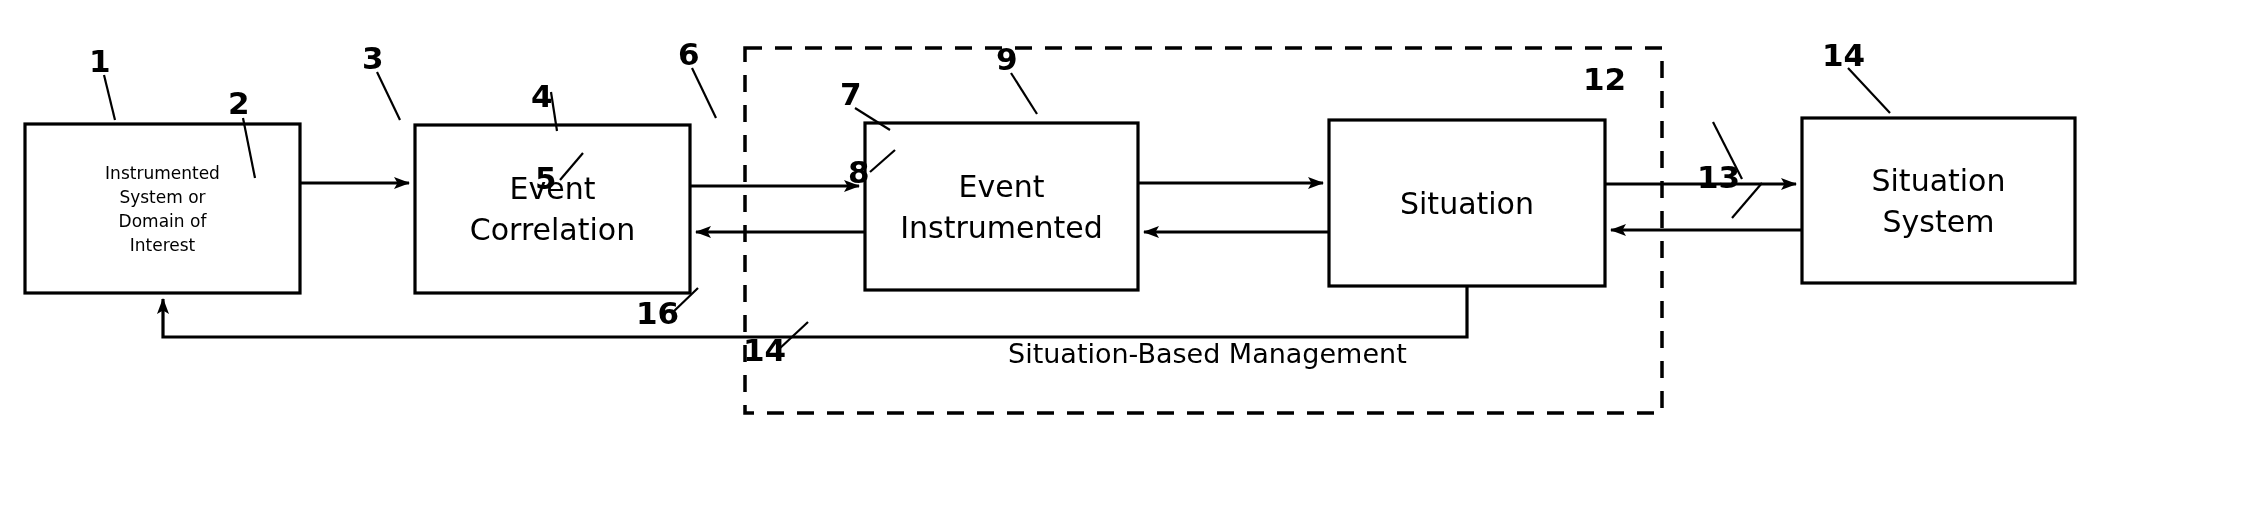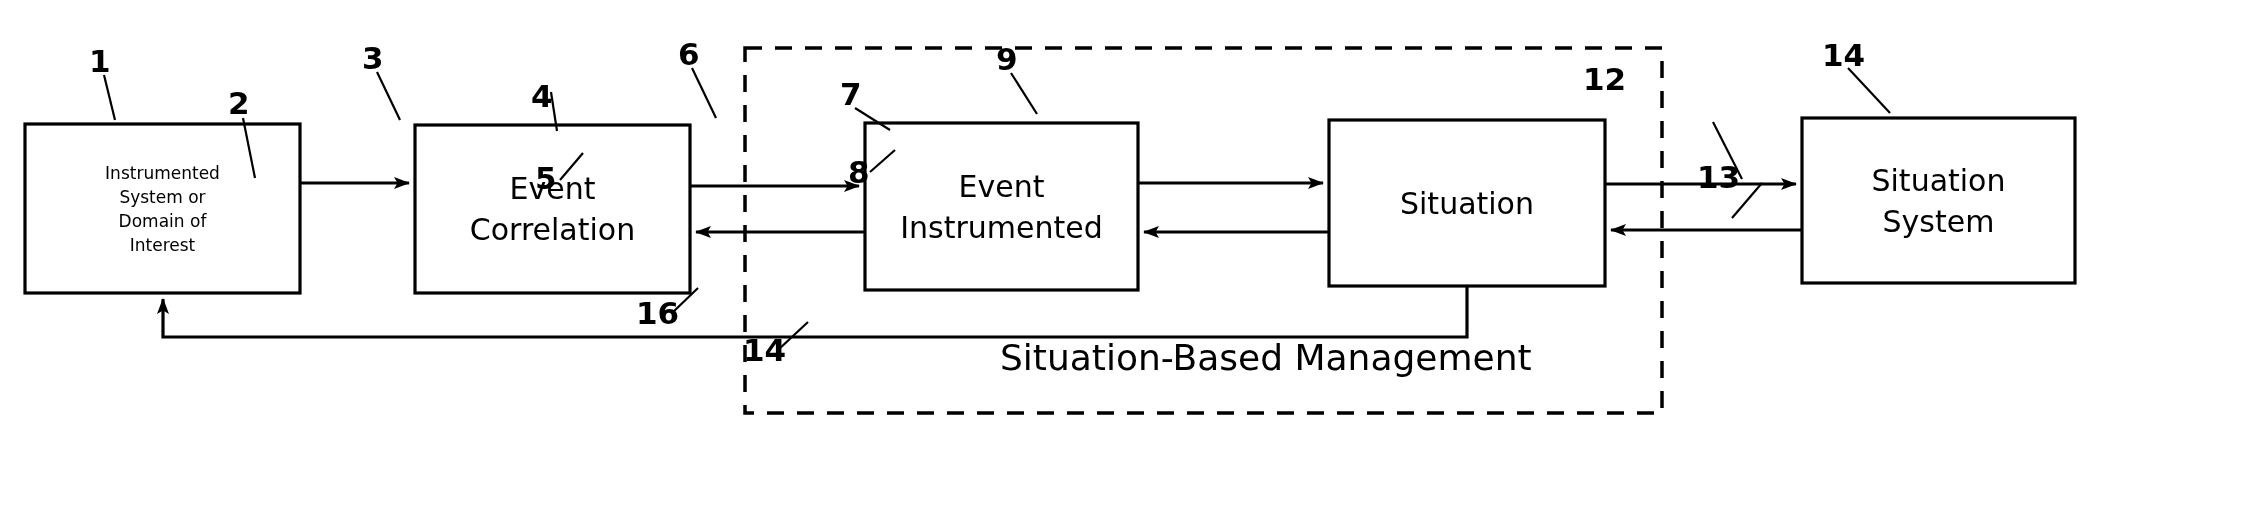--- a/index.html
+++ b/index.html
@@ -54,24 +54,25 @@
     position: absolute;
     font-size: 31px;
     font-weight: bold;
     color: #000000;
     line-height: 1;
     white-space: nowrap;
   }
   
   .region-caption {
     position: absolute;
-    font-size: 36px;
+    font-size: 27px;
     color: #000000;
     white-space: nowrap;
     line-height: 1;
+    margin-left: 8px;
   }
 </style>
 </head>
 <body>
 
 <div id="diagram-root">
 
   <svg class="svg-layer" viewBox="0 0 2264 528" xmlns="http://www.w3.org/2000/svg">
     <defs>
       <marker id="arrowR" markerWidth="16" markerHeight="16" refX="15" refY="6" orient="auto" markerUnits="userSpaceOnUse">

